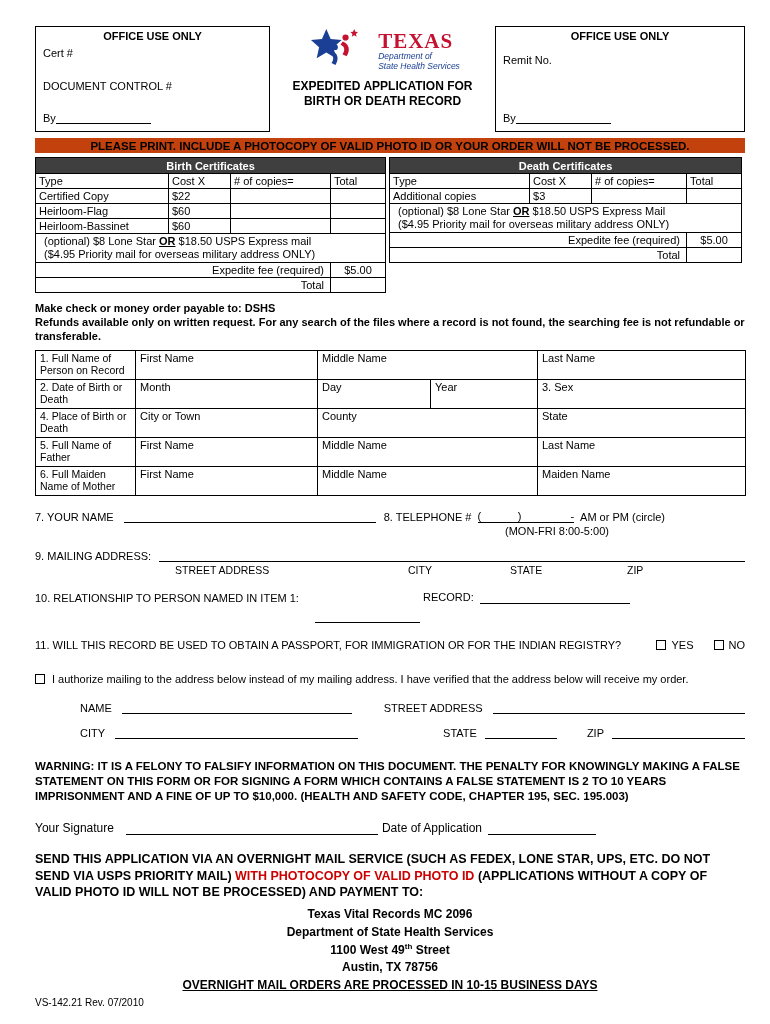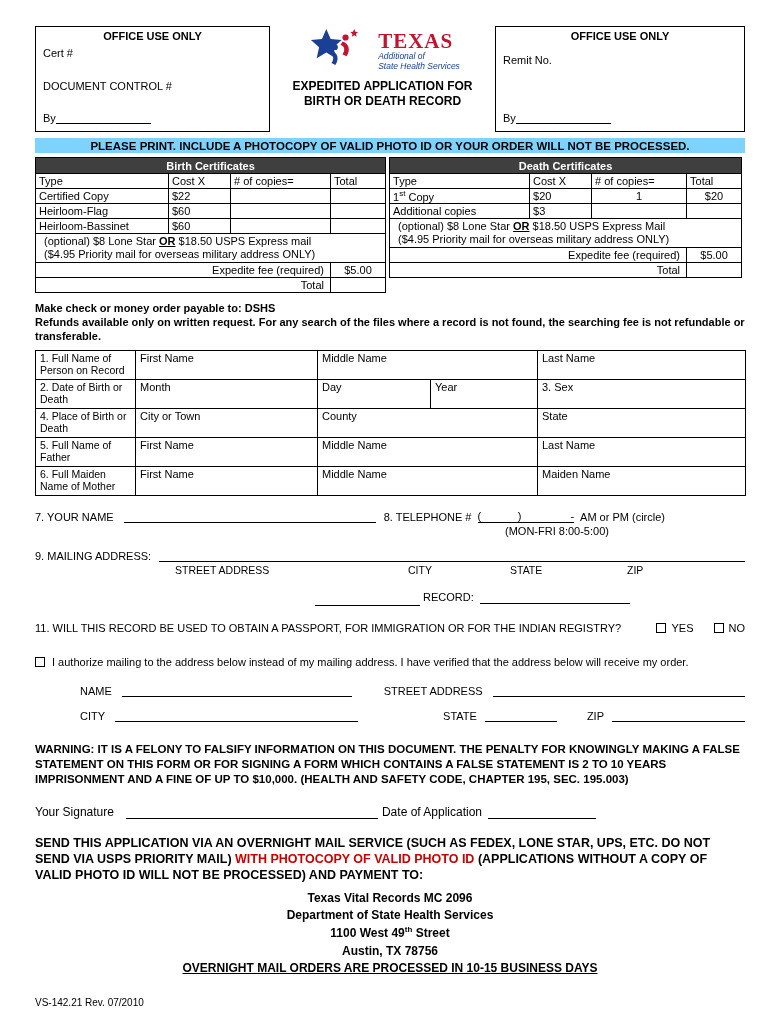--- a/index.html
+++ b/index.html
@@ -15,21 +15,21 @@
   .office-box .blank { height:12px; }
   .box-left { width:235px; }
   .box-right { width:250px; }
   .center-head { flex:1; text-align:center; padding:0 4px; }
   .logo-row { display:flex; justify-content:center; align-items:center; gap:15px; }
   .logo-text { text-align:left; line-height:1; }
   .texas-word { color:#c41230; font-weight:bold; font-size:21px; font-family:"Liberation Serif", serif; letter-spacing:1px; }
   .dept-line { color:#1b3f94; font-size:8.5px; font-style:italic; line-height:1.15; }
   .form-title { font-weight:bold; font-size:12px; line-height:1.25; margin-top:3px; }
 
-  .notice { background:#7dd3fc; font-weight:bold; font-size:11.5px; text-align:center; margin-top:6px; padding:2px 0 1px; }
+  .notice { background:#c2410c; font-weight:bold; font-size:11.5px; text-align:center; margin-top:6px; padding:2px 0 1px; }
 
   
   .fee-row { display:flex; gap:3px; margin-top:4px; align-items:flex-start; }
   table.fee-table { border-collapse:collapse; font-size:11px; table-layout:fixed; }
   .fee-table td, .fee-table th { border:1px solid #000; padding:0 3px; height:15px; overflow:hidden; white-space:nowrap; }
   .fee-table .tbl-title { background:#3f3f3f; color:#fff; text-align:center; font-weight:bold; height:16px; }
   .fee-table .optional-cell { height:auto; white-space:normal; padding:1px 3px 1px 8px; line-height:1.2; }
   .fee-table .or { font-weight:bold; text-decoration:underline; }
   .fee-table .right-lbl { text-align:right; padding-right:6px; }
   .fee-table .center { text-align:center; }
@@ -86,21 +86,21 @@
         <svg width="58" height="50" viewBox="0 0 60 52" aria-hidden="true">
           <path d="M22 3 26.5 13.5 38 14.5 29.5 22 32 33.5 22 27.5 12 33.5 14.5 22 6 14.5 17.5 13.5 Z" fill="#1b3f94"></path>
           <circle cx="42" cy="12" r="3.2" fill="#c41230"></circle>
           <path d="M39 16 C45.5 18 47.5 25 43 31.5 L38.8 29.4 C42 25.5 41 21 36.8 19.6 Z" fill="#c41230"></path>
           <circle cx="31" cy="22" r="3" fill="#1b3f94"></circle>
           <path d="M28 26 C34 28 35.5 34.5 31.5 40.5 L27.4 38.4 C30.5 34.5 29.5 30.5 25.5 29.2 Z" fill="#1b3f94"></path>
           <path d="M51 3 52.2 6 55 6.3 52.8 8.2 53.5 11.1 51 9.5 48.5 11.1 49.2 8.2 47 6.3 49.8 6 Z" fill="#c41230"></path>
         </svg>
         <div class="logo-text">
           <div class="texas-word">TEXAS</div>
-          <div class="dept-line">Additional of</div>
+          <div class="dept-line">Department of</div>
           <div class="dept-line">State Health Services</div>
         </div>
       </div>
       <div class="form-title">
         <div>EXPEDITED APPLICATION FOR</div>
         <div>BIRTH OR DEATH RECORD</div>
       </div>
     </div>
 
     <div class="office-box box-right">
@@ -177,26 +177,20 @@
         </colgroup>
       <tbody>
           <tr>
             <th class="tbl-title" colspan="4">Death Certificates</th>
           </tr>
       <tr>
         <td>Type</td>
         <td>Cost X</td>
         <td># of copies=</td>
         <td>Total</td>
-      </tr>
-      <tr>
-        <td><span>1</span><sup>st</sup><span> Copy</span></td>
-        <td>$20</td>
-        <td class="center">1</td>
-        <td class="center">$20</td>
       </tr>
       <tr>
         <td>Additional copies</td>
         <td>$3</td>
         <td class="center"></td>
         <td class="center"></td>
       </tr>
       <tr>
         <td colspan="4" class="optional-cell">
           <div><span>(optional) $8 Lone Star </span><span class="or">OR</span><span> $18.50 USPS Express Mail</span></div>
@@ -278,20 +272,21 @@
   </div>
   <div class="addr-labels">
     <span style="left:140px">STREET ADDRESS</span>
     <span style="left:373px">CITY</span>
     <span style="left:475px">STATE</span>
     <span style="left:592px">ZIP</span>
   </div>
 
   <div class="sec10">
     <div class="sec10-left">
+      <div>10. RELATIONSHIP TO PERSON NAMED IN ITEM 1:</div>
       <div><span class="blank" style="width:105px; margin-left:280px"></span></div>
     </div>
     <div class="sec10-right" style="padding-left:18px">
       <div><span>RECORD:</span><span class="blank" style="width:150px; margin-left:6px"></span></div>
     </div>
   </div>
 
   <div class="row sec11">
     <span>11. WILL THIS RECORD BE USED TO OBTAIN A PASSPORT, FOR IMMIGRATION OR FOR THE INDIAN REGISTRY?</span>
     <span style="flex:1"></span>

